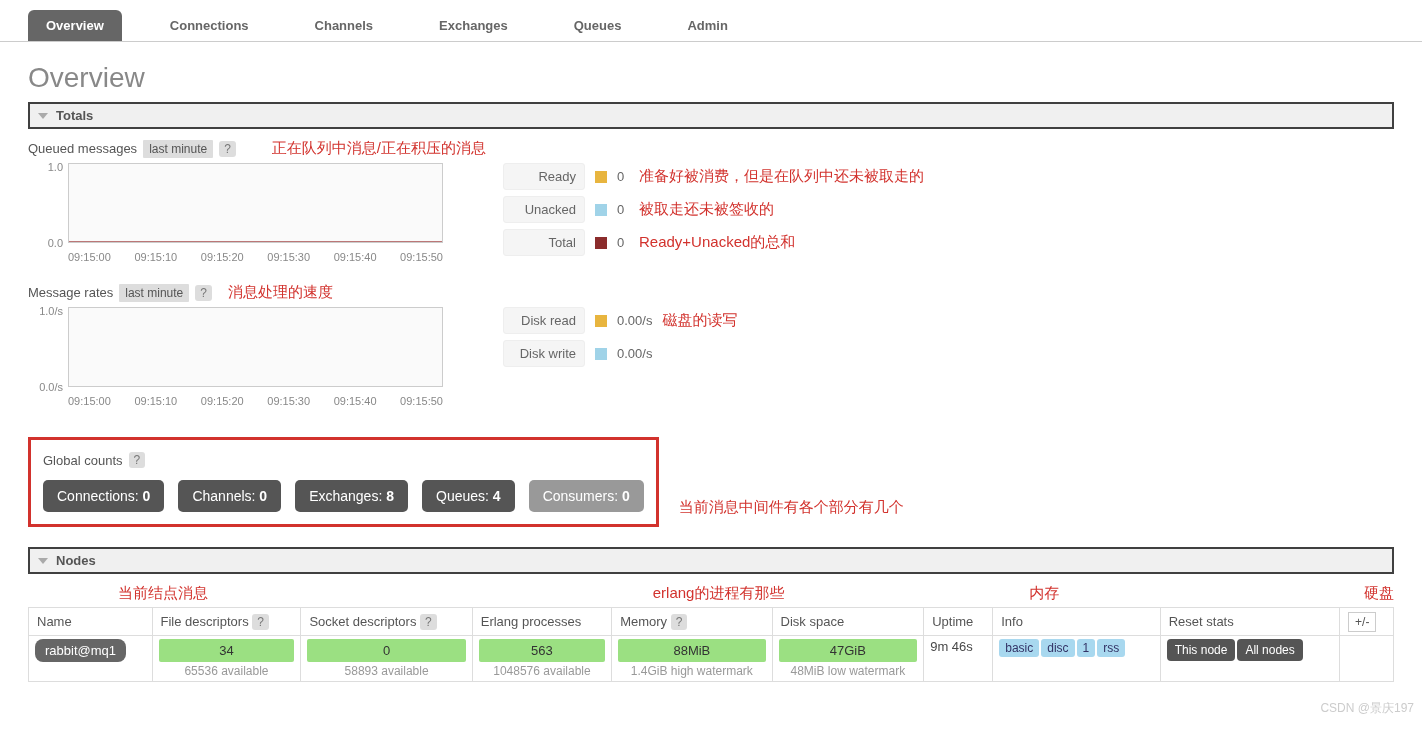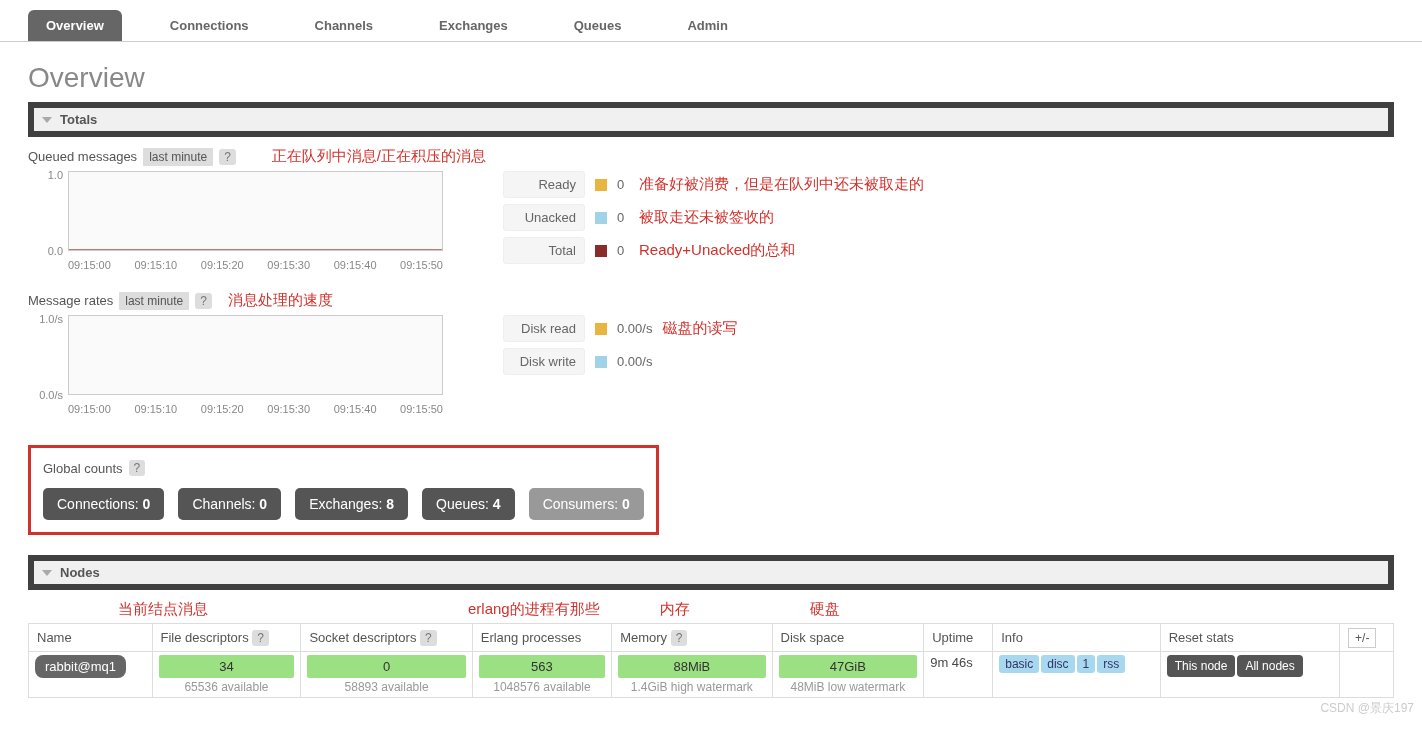--- a/index.html
+++ b/index.html
@@ -2,21 +2,21 @@
 <html><head>
 <meta charset="utf-8">
 <style>
 * { box-sizing: border-box; margin: 0; padding: 0; }
 body { font-family: Verdana, Arial, sans-serif; font-size: 13px; color: #484848; background: #fff; padding: 0 0 10px 0; }
 .tabs { display: flex; border-bottom: 1px solid #ccc; padding: 10px 0 0 28px; gap: 30px; align-items: flex-end; }
 .tab { padding: 8px 18px; font-weight: bold; color: #666; cursor: pointer; border-radius: 6px 6px 0 0; }
 .tab.active { background: #666; color: #fff; }
 .content { padding: 20px 28px; }
 h1.page-title { font-size: 28px; color: #888; font-weight: normal; margin-bottom: 8px; }
-.section-header { background: #f0f0f0; border: 6px solid #404040; padding: 4px 8px; font-weight: bold; color: #555; margin-bottom: 10px; display: flex; align-items: center; gap: 4px; }
+.section-header { background: #f0f0f0; border: 2px solid #404040; padding: 4px 8px; font-weight: bold; color: #555; margin-bottom: 10px; display: flex; align-items: center; gap: 4px; }
 .sectext { color: #555; }
 .tri { display: inline-block; width: 0; height: 0; border-left: 5px solid transparent; border-right: 5px solid transparent; border-top: 6px solid #aaa; margin-right: 4px; }
 .subhdr { font-size: 13px; color: #555; margin: 10px 0 5px 0; display: flex; align-items: center; gap: 6px; }
 .pill { background: #ddd; padding: 2px 6px; border-radius: 1px; color: #555; font-size: 12px; }
 .qmark { background: #ddd; padding: 1px 5px; border-radius: 3px; color: #777; font-size: 12px; cursor: pointer; }
 .annot { color: #d2322d; font-size: 15px; }
 .chart-row { display: flex; align-items: flex-start; gap: 60px; margin-bottom: 20px; }
 .chart-block { }
 .chart-box { position: relative; width: 415px; height: 100px; }
 .chart-area { position: absolute; left: 40px; top: 0; right: 0; bottom: 20px; border: 1px solid #ccc; background: #fafafa; }
@@ -36,21 +36,21 @@
 .annot-block { display: inline-block; vertical-align: top; margin-left: 20px; margin-top: 50px; }
 table.nodes { width: 100%; border-collapse: collapse; margin-top: 4px; }
 table.nodes th { text-align: left; padding: 6px 8px; border: 1px solid #ddd; background: #fff; color: #555; font-weight: normal; font-size: 13px; }
 table.nodes td { padding: 3px 6px; border: 1px solid #ddd; vertical-align: top; font-size: 13px; }
 .node-name { background: #666; color: #fff; padding: 4px 10px; border-radius: 8px; display: inline-block; }
 .greenbar { background: #9be082; text-align: center; padding: 4px 0; border-radius: 2px; color: #333; }
 .sub { color: #999; font-size: 12px; text-align: center; padding-top: 2px; }
 .info-chip { background: #a8d8ef; color: #336; padding: 2px 6px; border-radius: 3px; font-size: 12px; margin-right: 2px; display: inline-block; }
 .reset-btn { background: #555; color: #fff; padding: 4px 8px; border-radius: 4px; font-size: 12px; display: inline-block; cursor: pointer; margin-right: 2px; }
 .pm { border: 1px solid #ccc; padding: 2px 6px; font-size: 12px; background: #fff; cursor: pointer; }
-.ann-row { display: flex; gap: 60px; margin-left: 90px; margin-top: 4px; }
+.ann-row { display: flex; gap: 60px; margin-left: 90px; margin-top: 4px; justify-content: space-between; }
 .watermark { position: fixed; right: 8px; bottom: 16px; color: #ccc; font-size: 12px; }
 </style>
 </head>
 <body>
 
 <div class="tabs">
   <div class="tab active">Overview</div>
   <div class="tab">Connections</div>
   <div class="tab">Channels</div>
   <div class="tab">Exchanges</div>
@@ -158,20 +158,21 @@
         <span class="qmark">?</span>
       </div>
       <div class="counts-row">
         <div class="count-btn"><span>Connections:</span> <span class="count-val">0</span></div>
         <div class="count-btn"><span>Channels:</span> <span class="count-val">0</span></div>
         <div class="count-btn"><span>Exchanges:</span> <span class="count-val">8</span></div>
         <div class="count-btn"><span>Queues:</span> <span class="count-val">4</span></div>
         <div class="count-btn light"><span>Consumers:</span> <span class="count-val">0</span></div>
       </div>
     </div>
+    <span class="annot annot-block">当前消息中间件有各个部分有几个</span>
   </div>
 
   <div class="section-header" style="margin-top:10px">
     <span class="tri"></span>
     <span class="sectext">Nodes</span>
   </div>
   <div class="ann-row">
     <span class="annot">当前结点消息</span>
     <span class="annot" style="margin-left:200px">erlang的进程有那些</span>
     <span class="annot">内存</span>

